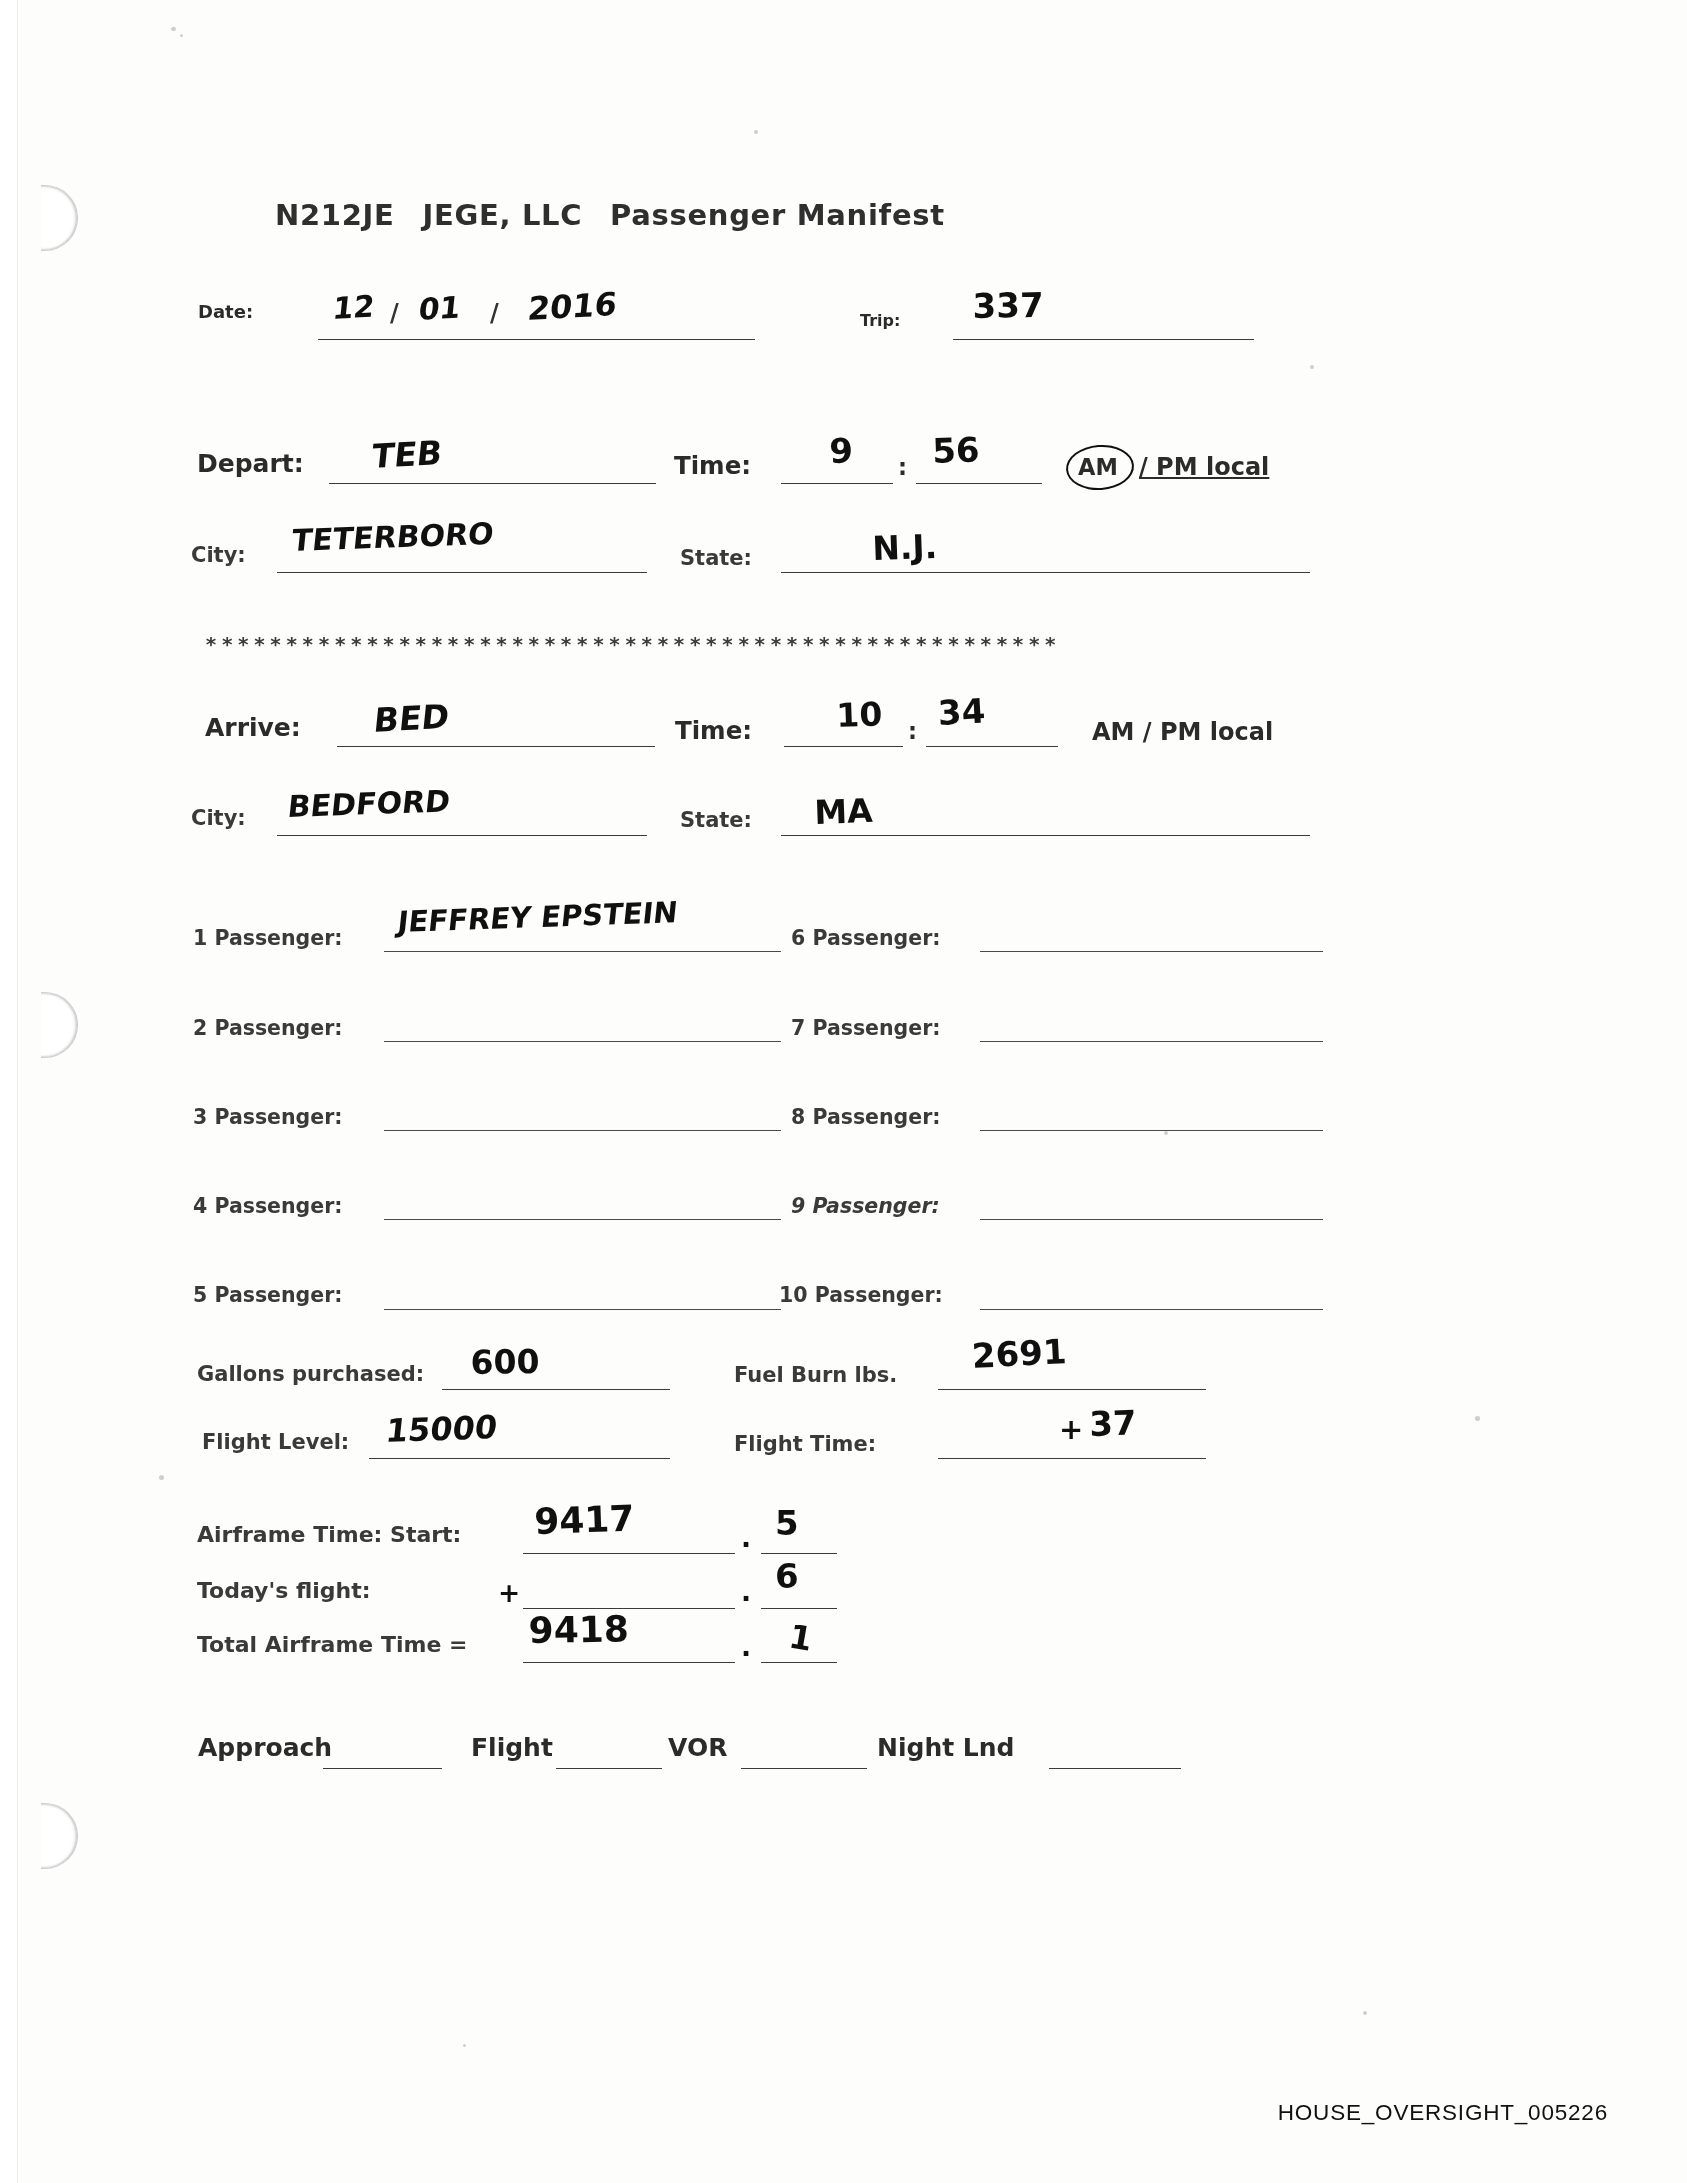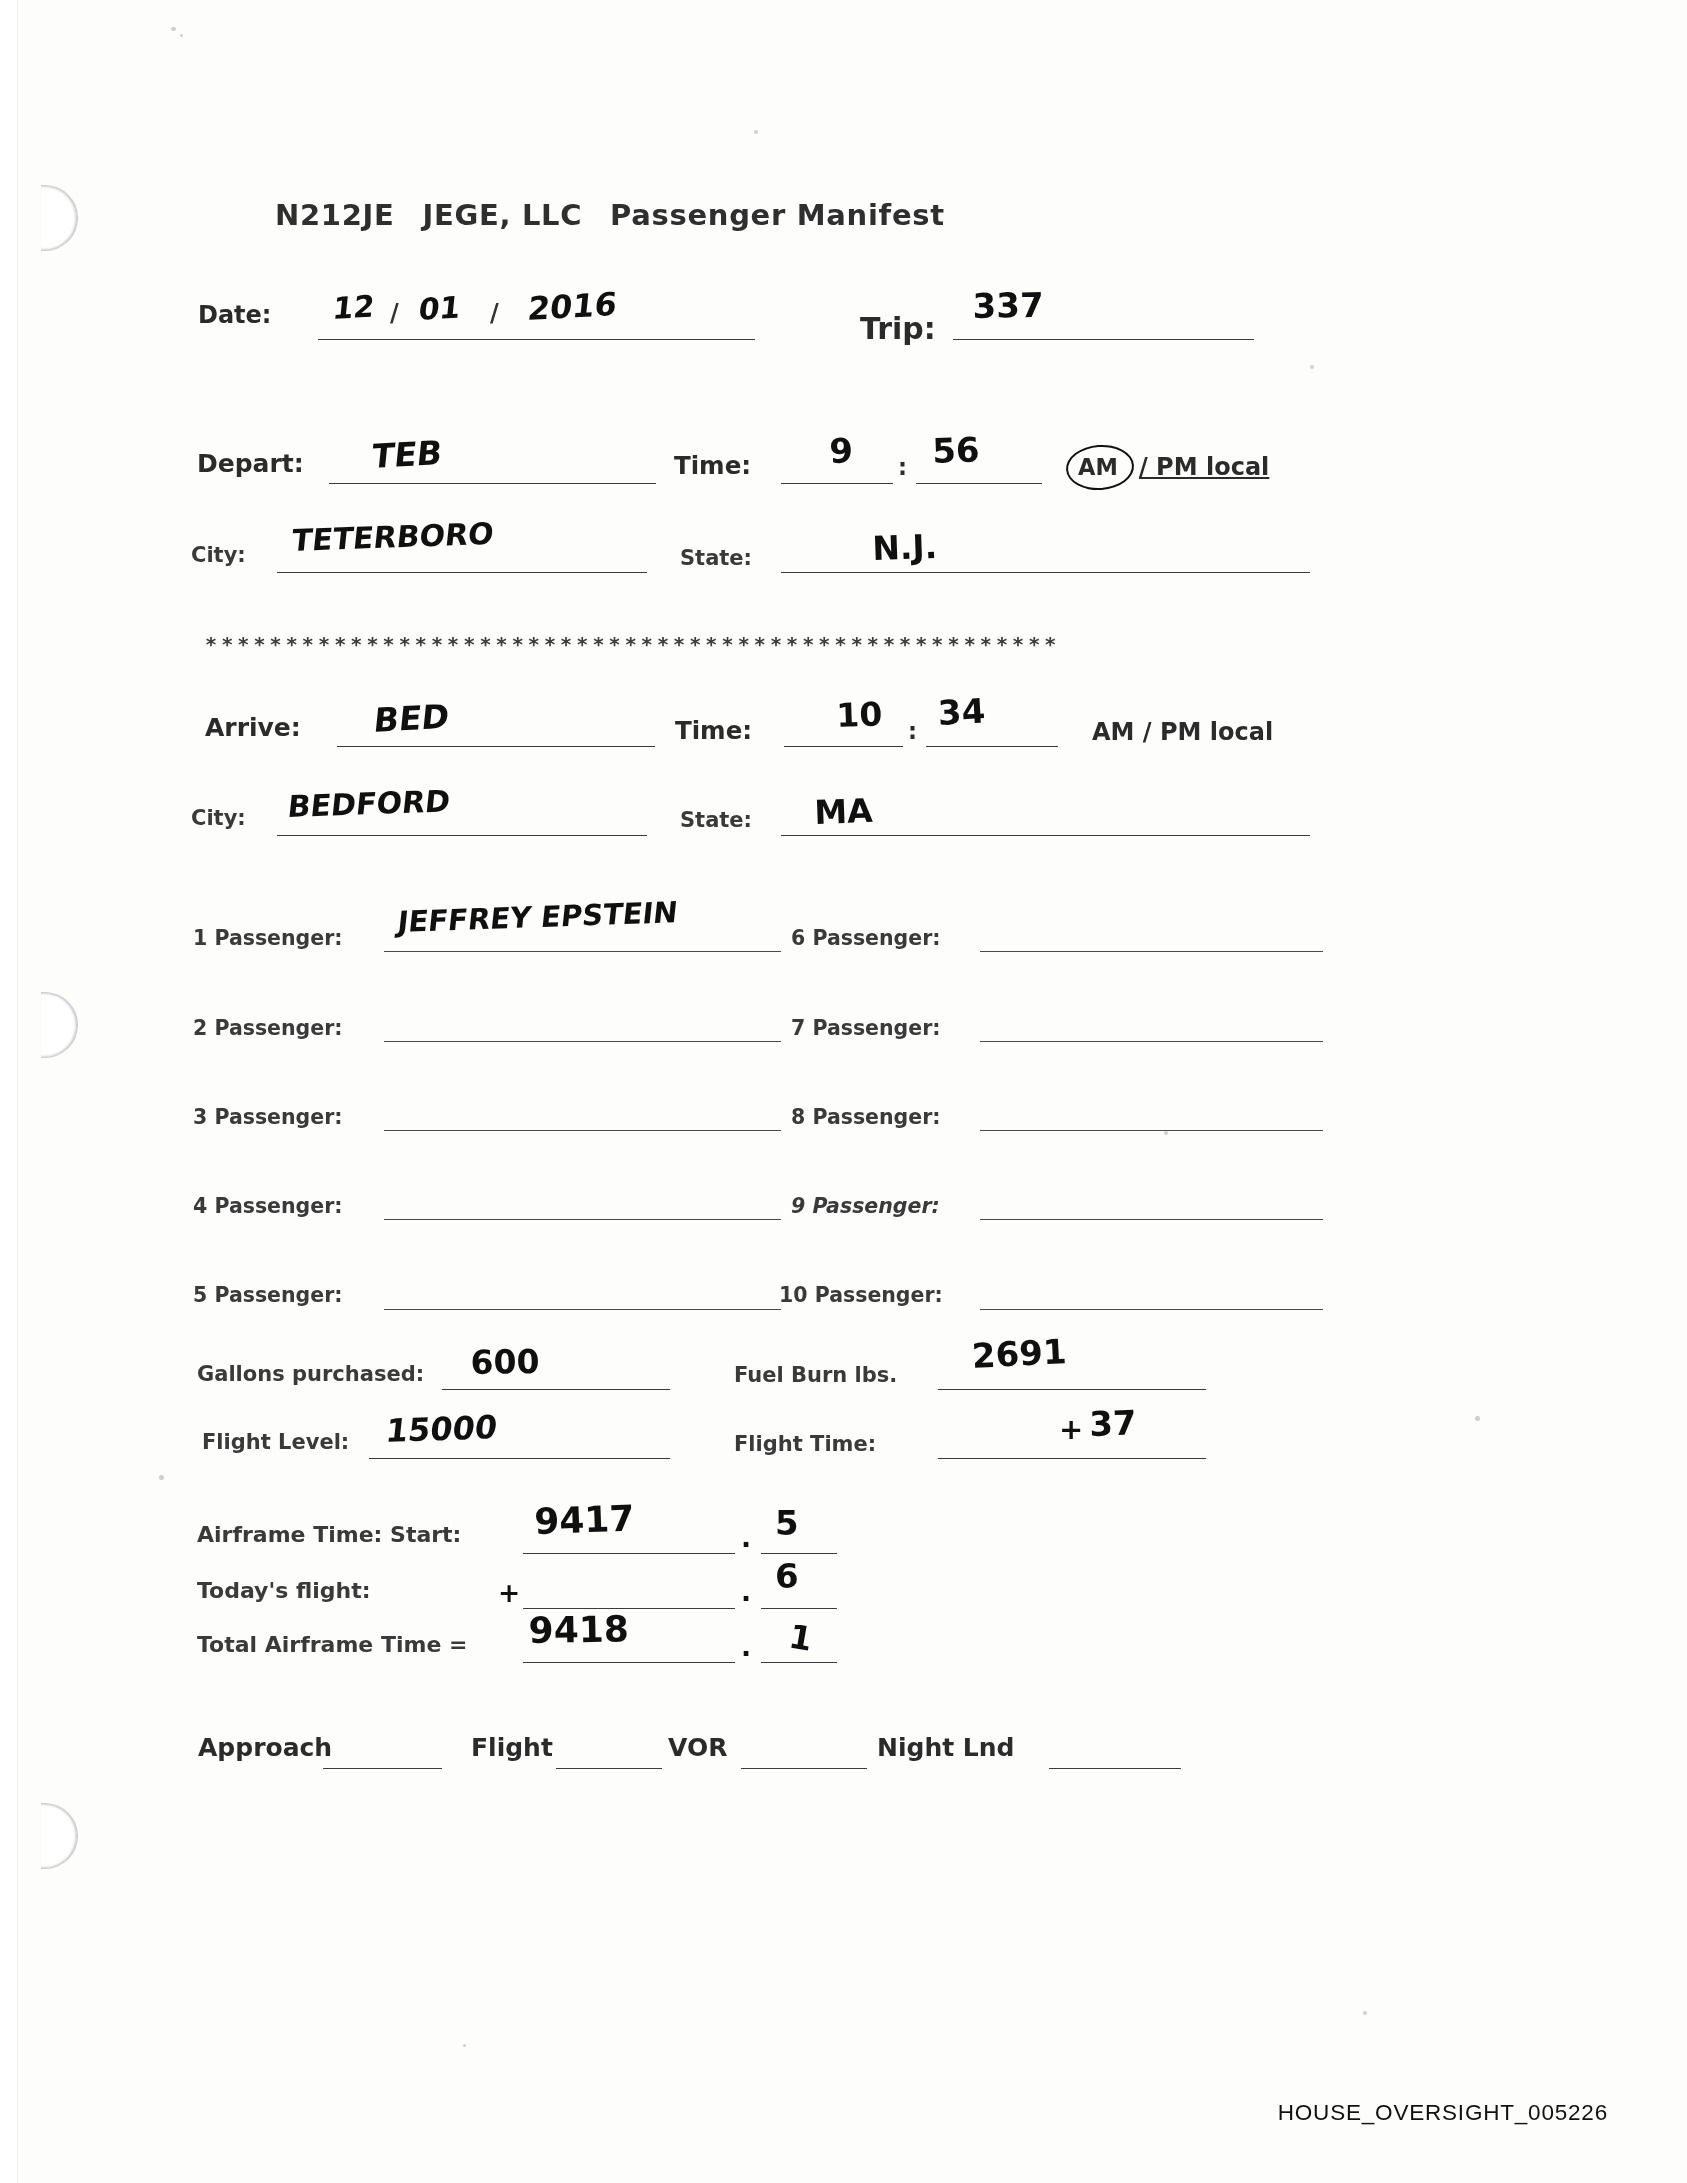--- a/index.html
+++ b/index.html
@@ -166,29 +166,29 @@
   <div class="speck" style="left:463px;top:2044px;width:3.3px;height:3.3px;"></div>
 
   <div class="content">
 
     <div class="title">
       <span>N212JE</span><span class="gap-sm"></span>
       <span>JEGE, LLC</span><span class="gap-sm"></span>
       <span>Passenger Manifest</span>
     </div>
 
-    <div class="lbl" style="left:198px;top:301px;font-size:24px;">Date:</div>
+    <div class="lbl" style="left:198px;top:301px;font-size:18px;">Date:</div>
     <div class="rule" style="left:318px;top:339px;width:437px;"></div>
     <div class="hw hw-slant" style="left:331px;top:291px;font-size:30px;">12</div>
     <div class="hw" style="left:390px;top:299px;font-size:24px;color:#333;">/</div>
     <div class="hw hw-slant" style="left:417px;top:292px;font-size:30px;">01</div>
     <div class="hw" style="left:490px;top:299px;font-size:24px;color:#333;">/</div>
     <div class="hw hw-slant" style="left:526px;top:290px;font-size:32px;">2016</div>
 
-    <div class="lbl" style="left:860px;top:311px;font-size:30px;">Trip:</div>
+    <div class="lbl" style="left:860px;top:311px;font-size:16px;">Trip:</div>
     <div class="rule" style="left:953px;top:339px;width:301px;"></div>
     <div class="hw" style="left:973px;top:286px;font-size:34px;transform:rotate(-1deg);">337</div>
 
     <div class="lbl" style="left:197px;top:449px;font-size:25px;">Depart:</div>
     <div class="rule" style="left:329px;top:483px;width:327px;"></div>
     <div class="hw hw-slant" style="left:370px;top:437px;font-size:33px;">TEB</div>
 
     <div class="lbl" style="left:674px;top:451px;font-size:24.5px;">Time:</div>
     <div class="rule" style="left:781px;top:483px;width:112px;"></div>
     <div class="hw" style="left:830px;top:431px;font-size:34px;transform:rotate(-2deg);">9</div>

